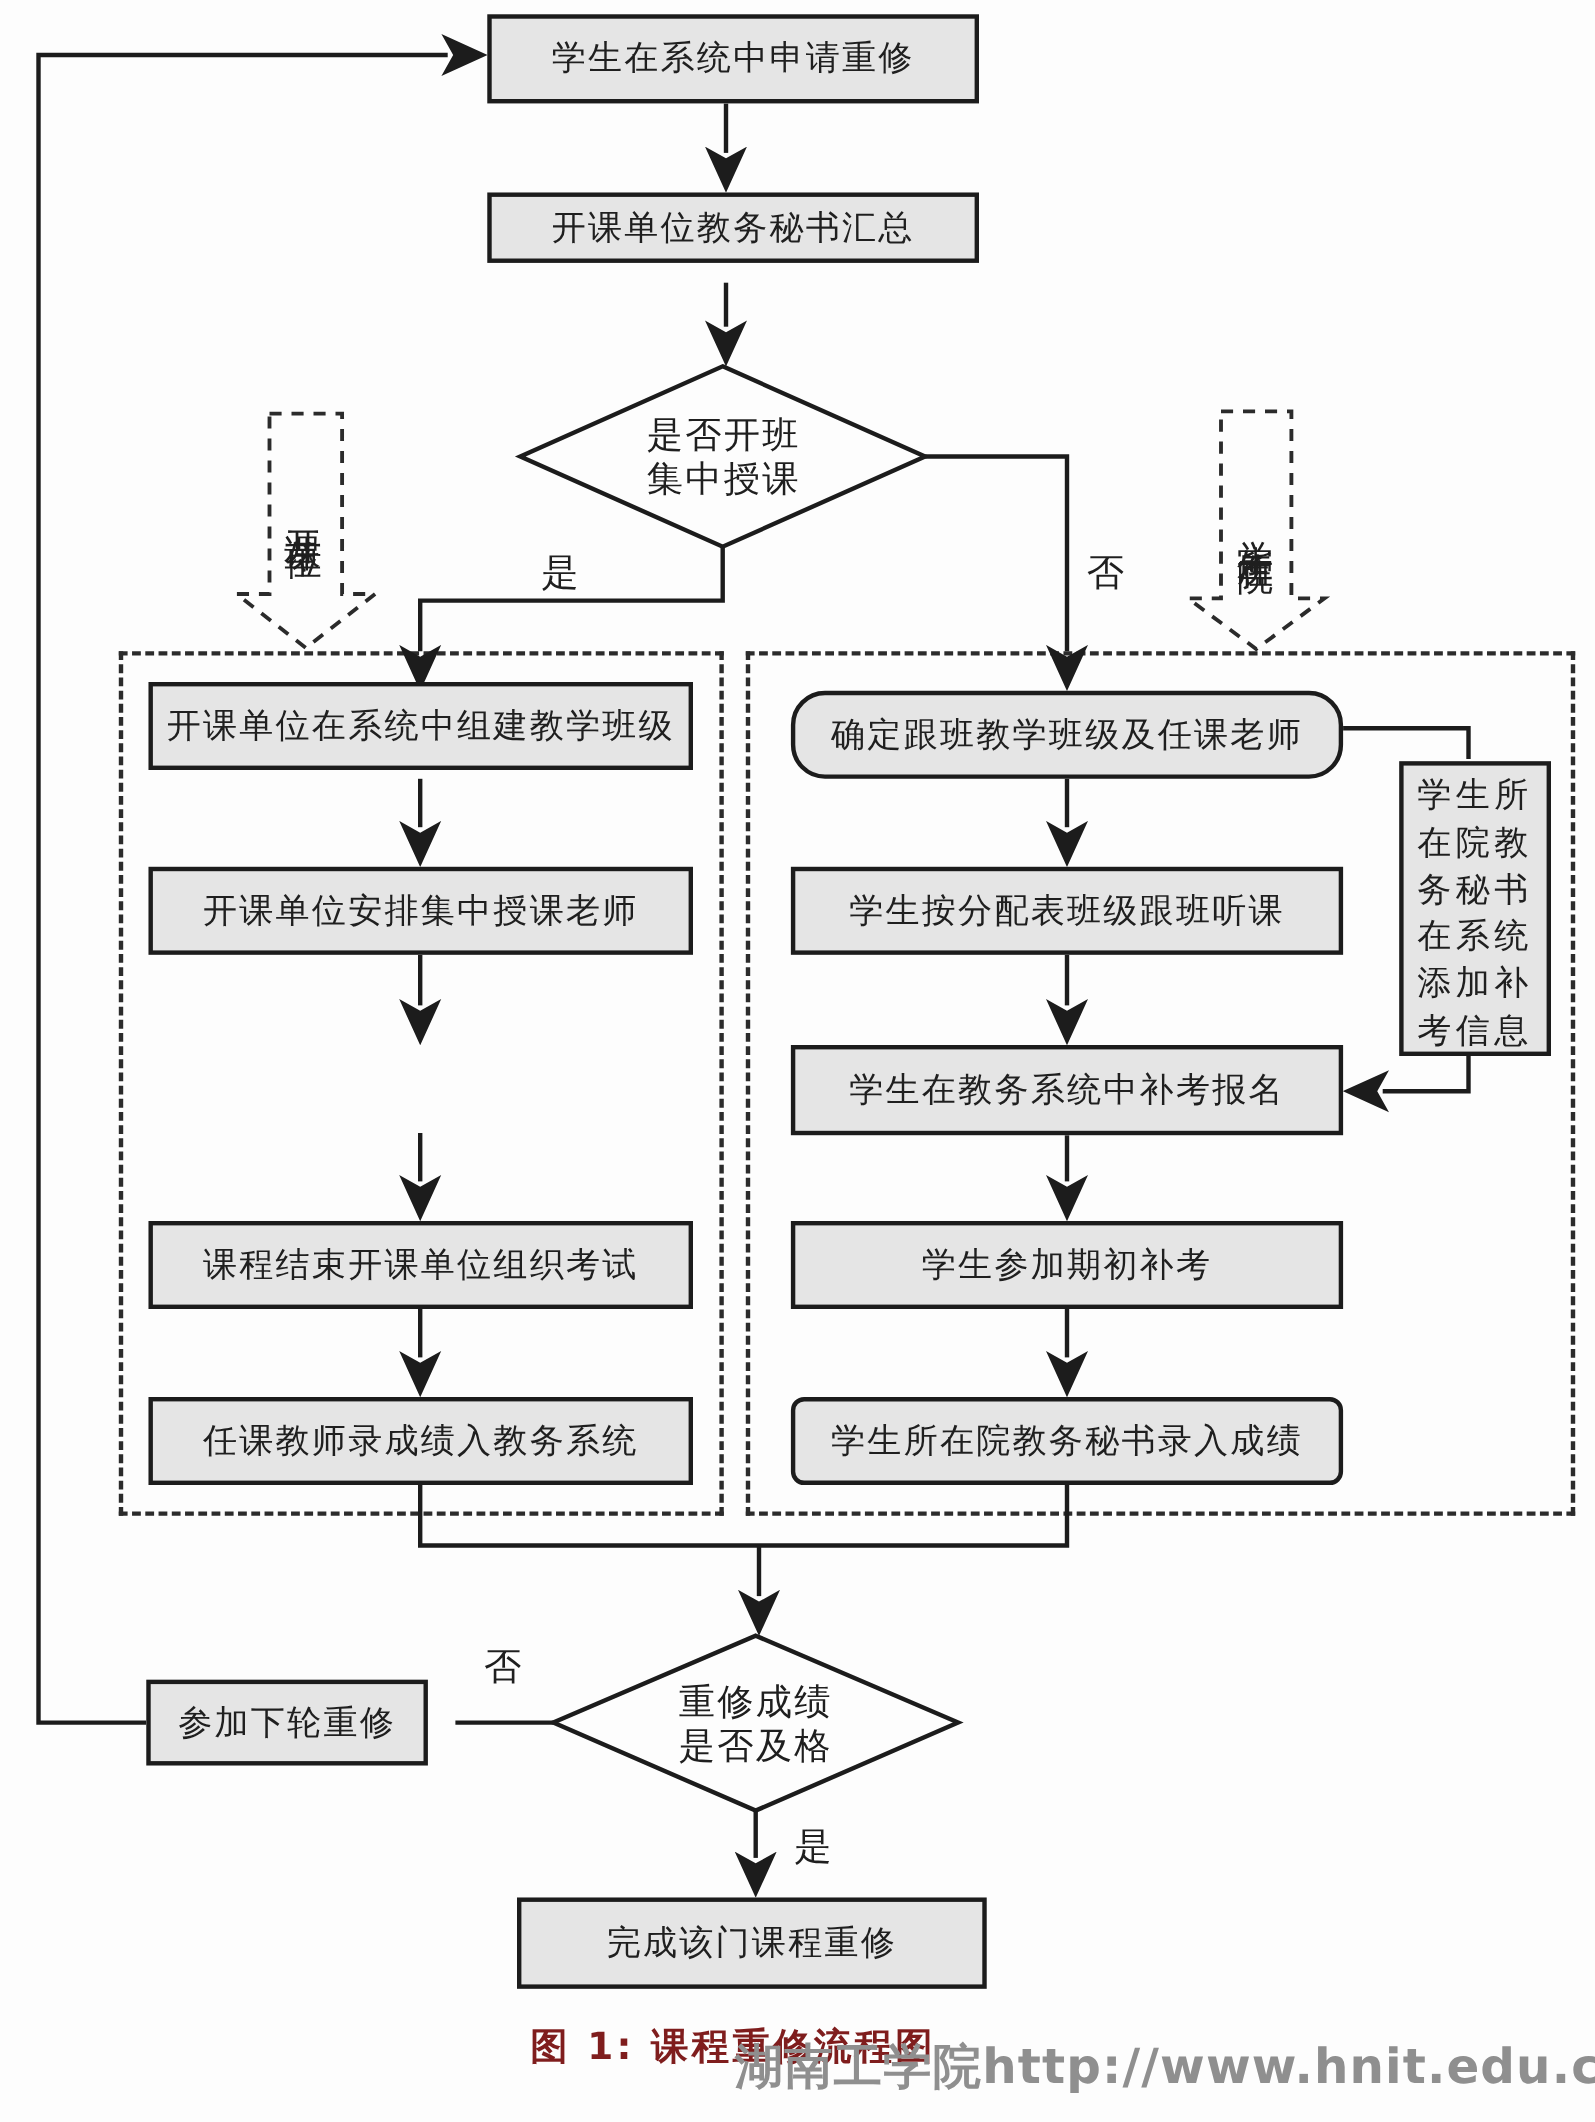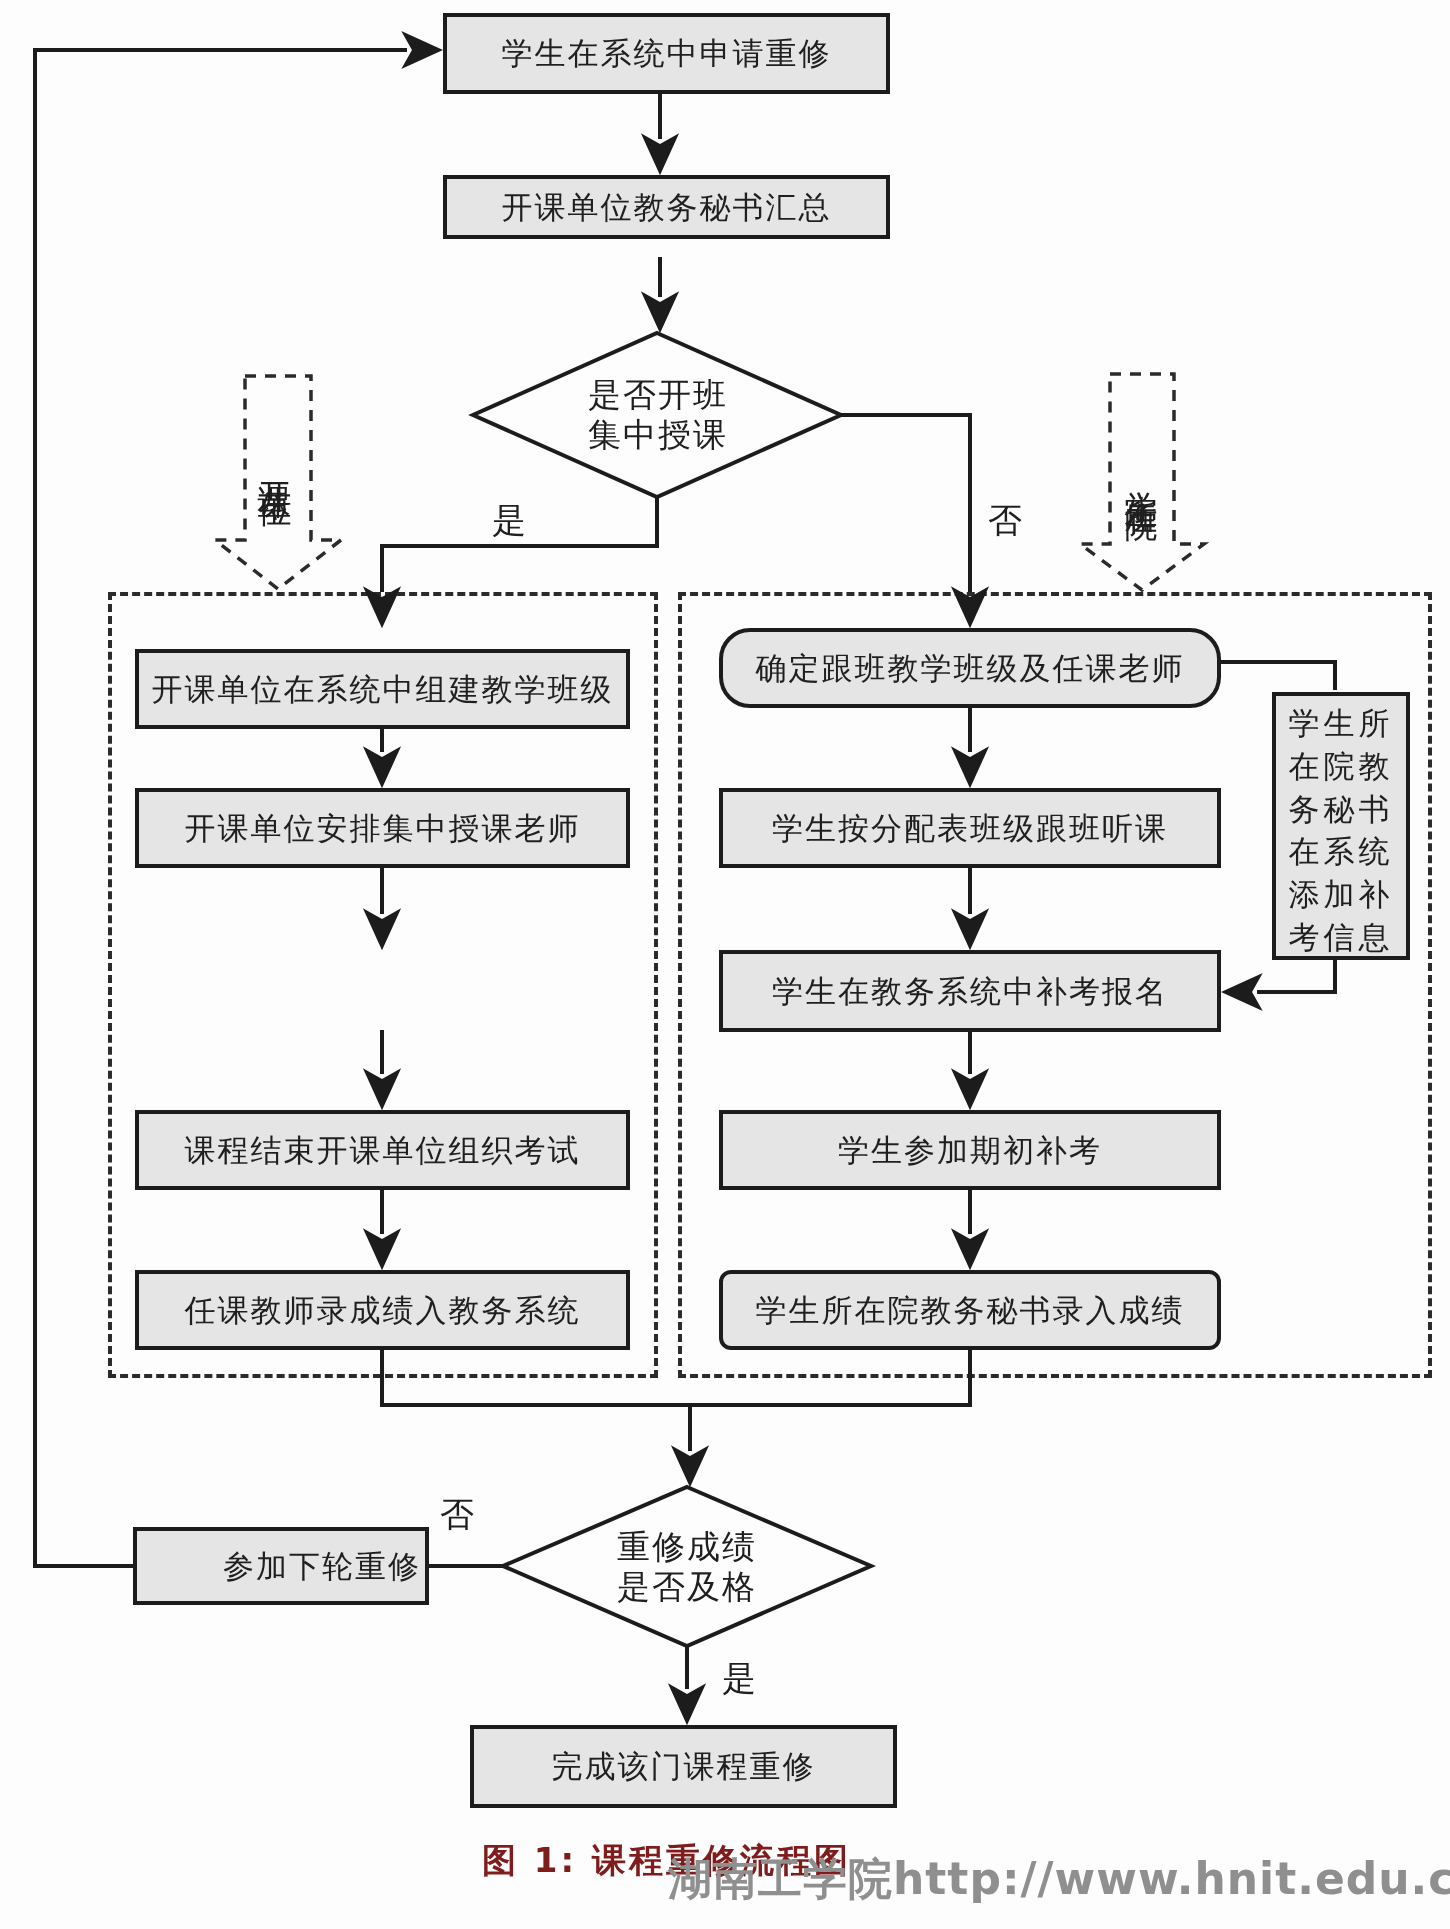--- a/index.html
+++ b/index.html
@@ -98,21 +98,21 @@
     <polygon points="1110,374 1174,374 1174,544 1204,544 1142,590 1080,544 1110,544" fill="none" stroke="#2b2b2b" stroke-width="3.5" stroke-dasharray="11 9"></polygon>
   </svg>
 
   <div class="pbox" style="left:443px;top:13px;width:447px;height:81px;">
     <span>学生在系统中申请重修</span>
   </div>
   <div class="pbox" style="left:443px;top:175px;width:447px;height:64px;">
     <span>开课单位教务秘书汇总</span>
   </div>
 
-  <div class="pbox" style="left:135px;top:649px;width:495px;height:80px;">
+  <div class="pbox" style="left:135px;top:620px;width:495px;height:80px;">
     <span>开课单位在系统中组建教学班级</span>
   </div>
   <div class="pbox" style="left:135px;top:788px;width:495px;height:80px;">
     <span>开课单位安排集中授课老师</span>
   </div>
   <div class="pbox" style="left:135px;top:1110px;width:495px;height:80px;">
     <span>课程结束开课单位组织考试</span>
   </div>
   <div class="pbox" style="left:135px;top:1270px;width:495px;height:80px;">
     <span>任课教师录成绩入教务系统</span>
@@ -131,21 +131,21 @@
     <span>学生参加期初补考</span>
   </div>
   <div class="pbox" style="left:719px;top:1270px;width:502px;height:80px;border-radius:12px;">
     <span>学生所在院教务秘书录入成绩</span>
   </div>
 
   <div class="pbox sidebox" style="left:1272px;top:692px;width:138px;height:268px;">
     <span>学生所在院教务秘书在系统添加补考信息</span>
   </div>
 
-  <div class="pbox" style="left:133px;top:1527px;width:296px;height:78px;justify-content:flex-end;">
+  <div class="pbox" style="left:133px;top:1527px;width:256px;height:78px;">
     <span>参加下轮重修</span>
   </div>
   <div class="pbox" style="left:470px;top:1725px;width:427px;height:83px;">
     <span>完成该门课程重修</span>
   </div>
 
   <div class="dlabel" style="left:558px;top:372px;width:200px;height:86px;">
     <span>是否开班</span>
     <span>集中授课</span>
   </div>

